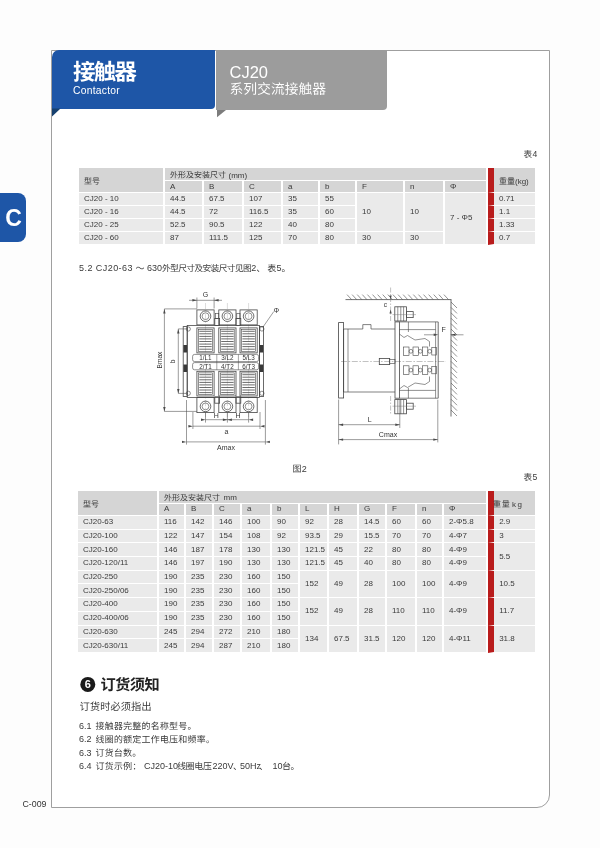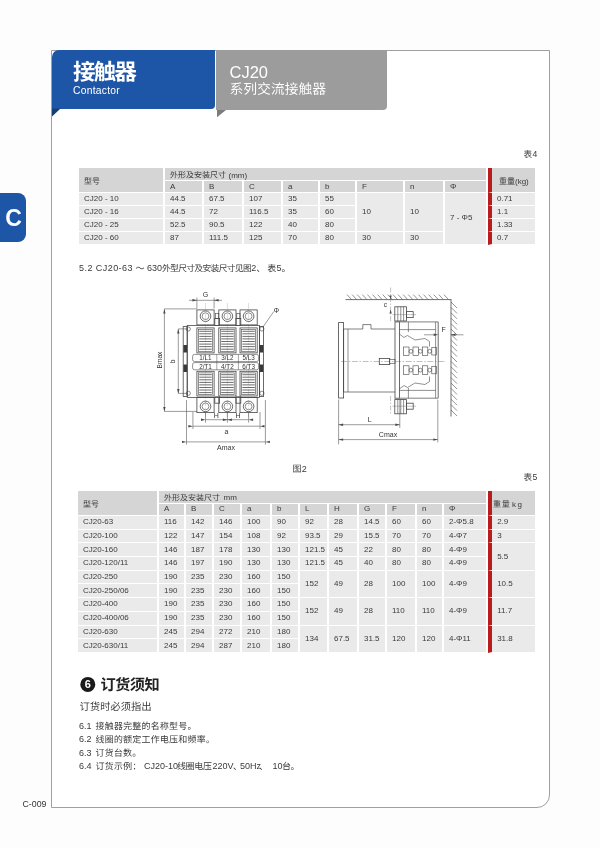--- a/index.html
+++ b/index.html
@@ -11,21 +11,21 @@
       border-radius:0 0 4px 0;}
 #ctab{position:absolute;left:0;top:193px;width:26px;height:48.5px;background:#1e56a7;
       border-radius:0 8px 8px 0;}
 table{border-collapse:separate;border-spacing:0;table-layout:fixed;position:absolute;
       font-size:8px;color:#3a3a3a;}
 td{padding:0 0 0 5px;vertical-align:middle;overflow:hidden;white-space:nowrap;
    border-right:2px solid #fff;border-bottom:1px solid #fff;line-height:1;}
 tr.h1 td,tr.h2 td{background:#d5d5d5;}
 tr.d td,tr.d5 td{background:#eaeaea;}
 td.m{vertical-align:middle;}
-td.wt{border-left:4px solid #b91c1c;}
+td.wt{border-left:6px solid #b91c1c;}
 #t4{left:79px;top:168px;width:458px;}
 #t4 tr.h1 td{height:11.7px;}
 #t4 tr.h2 td{height:11.7px;}
 #t4 tr.d td{height:11.8px;margin-top:32px;}
 #t5{left:78px;top:491px;width:459px;}
 #t5 tr.h1 td{height:11.5px;}
 #t5 tr.h2 td{height:11.5px;}
 #t5 tr.d5 td{height:12.7px;}
 #draw,#ovl{position:absolute;left:0;top:0;}
 </style></head>

